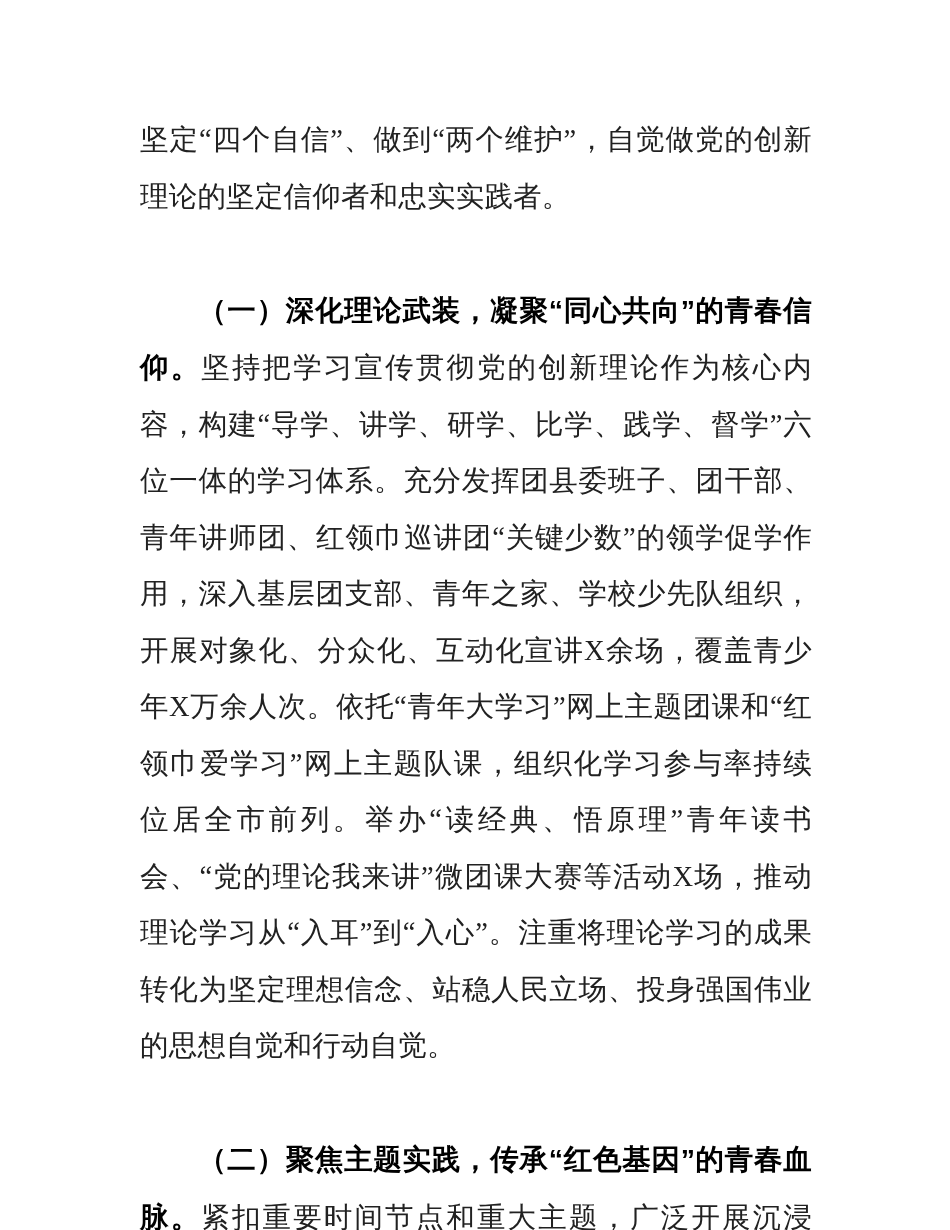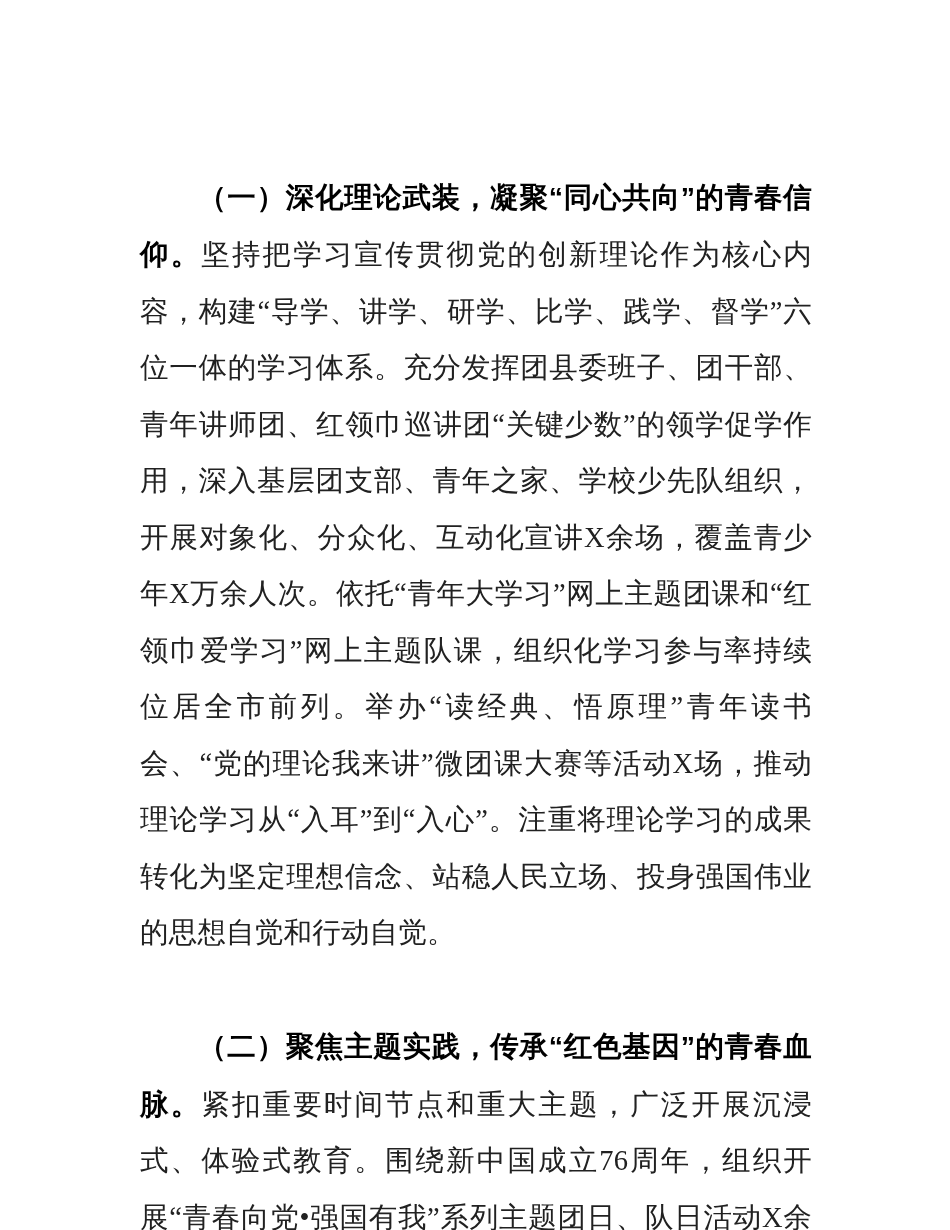--- a/index.html
+++ b/index.html
@@ -60,20 +60,21 @@
   }
 
   .gap-lg { height: 56.5px; }
 </style>
 </head>
 <body>
 
 <div class="page">
   <div class="content">
 
+    <p class="para">坚定“四个自信”、做到“两个维护”，自觉做党的创新理论的坚定信仰者和忠实实践者。</p>
 
     <div class="gap-lg"></div>
 
     <p class="para indent"><span class="runhead">（一）深化理论武装，凝聚“同心共向”的青春信仰。</span><span>坚持把学习宣传贯彻党的创新理论作为核心内容，构建“导学、讲学、研学、比学、践学、督学”六位一体的学习体系。充分发挥团县委班子、团干部、青年讲师团、红领巾巡讲团“关键少数”的领学促学作用，深入基层团支部、青年之家、学校少先队组织，开展对象化、分众化、互动化宣讲X余场，覆盖青少年X万余人次。依托“青年大学习”网上主题团课和“红领巾爱学习”网上主题队课，组织化学习参与率持续位居全市前列。举办“读经典、悟原理”青年读书会、“党的理论我来讲”微团课大赛等活动X场，推动理论学习从“入耳”到“入心”。注重将理论学习的成果转化为坚定理想信念、站稳人民立场、投身强国伟业的思想自觉和行动自觉。</span></p>
 
     <div class="gap-lg"></div>
 
     <p class="para indent"><span class="runhead">（二）聚焦主题实践，传承“红色基因”的青春血脉。</span><span>紧扣重要时间节点和重大主题，广泛开展沉浸式、体验式教育。围绕新中国成立76周年，组织开展“青春向党•强国有我”系列主题团日、队日活动X余场。深化党史学习教育常态化长效化，组织青少年走进县内革命遗址、纪念场馆开展“行走的</span></p>
 
   </div>

